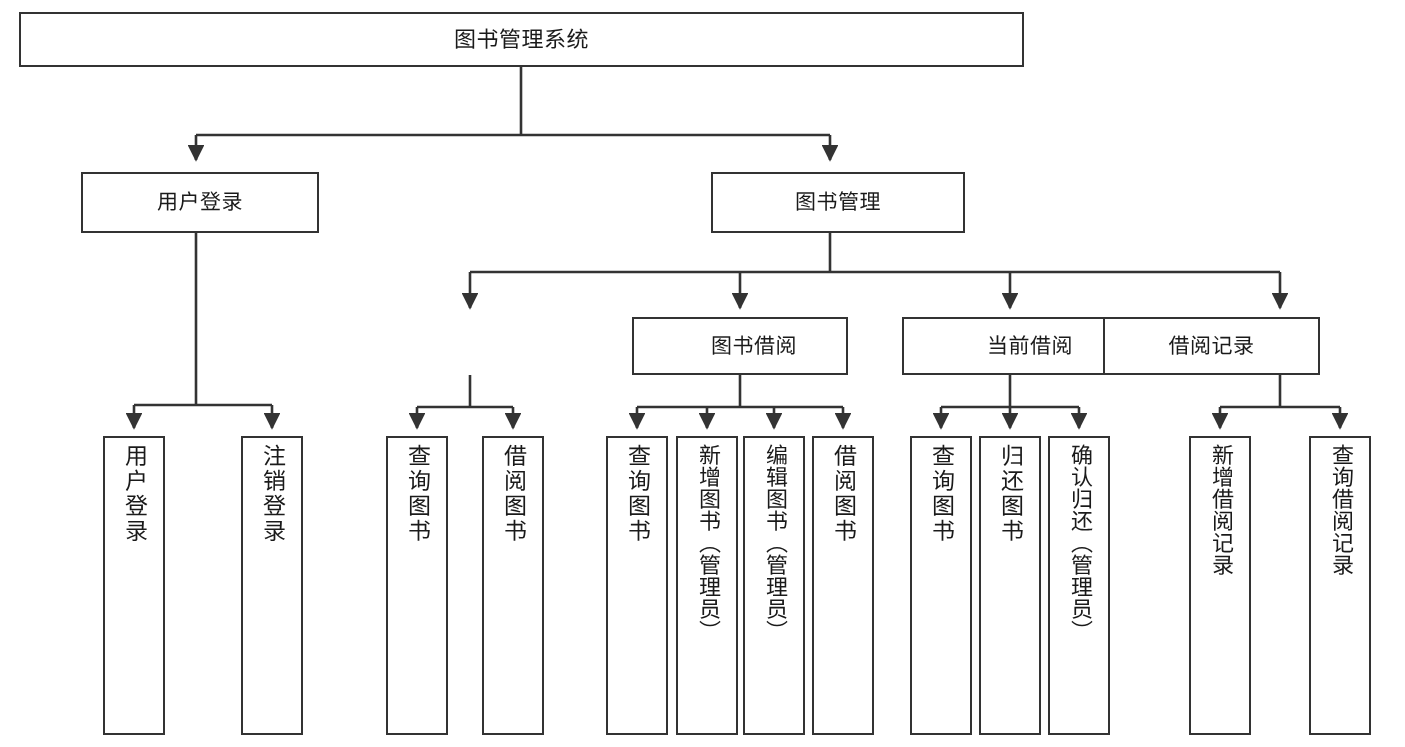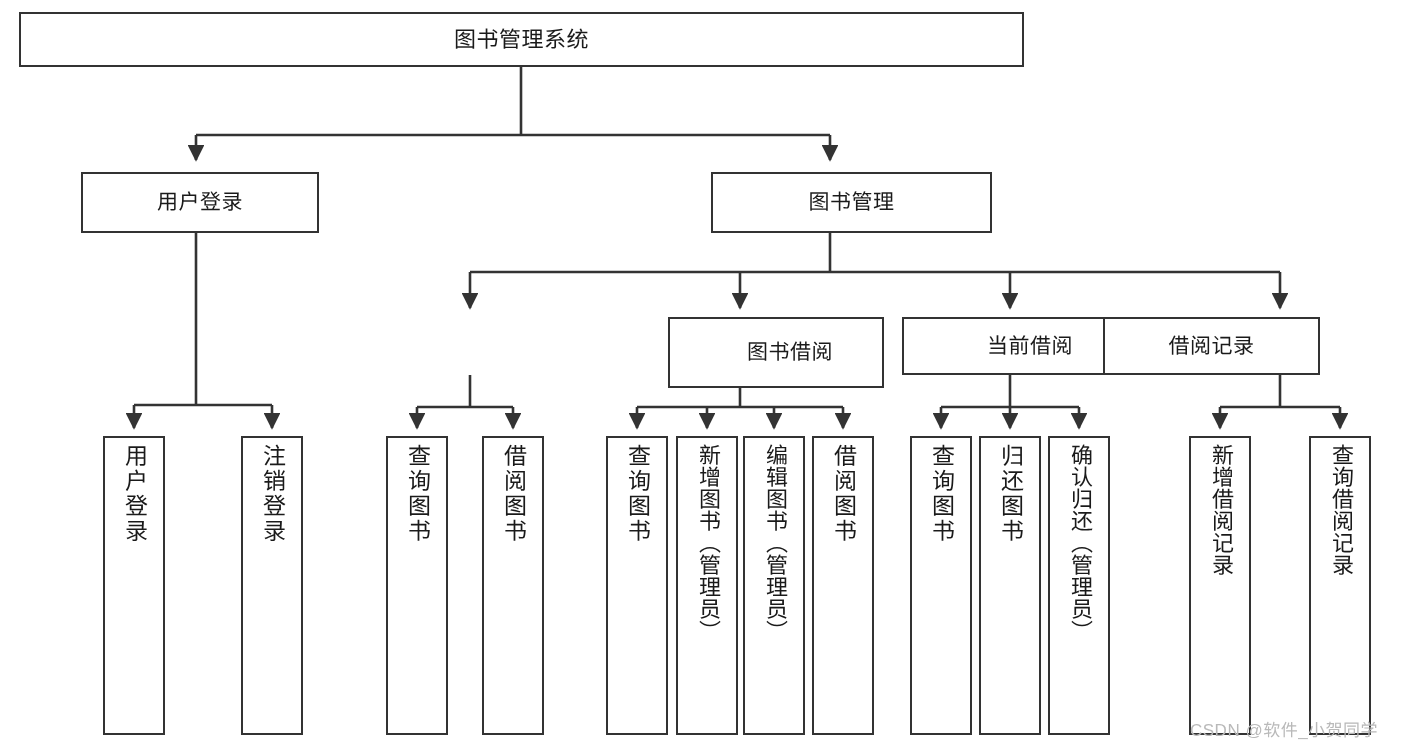--- a/index.html
+++ b/index.html
@@ -135,25 +135,25 @@
     </g>
   </svg>
 
   <div class="node horiz root" style="left:19px; top:12px; width:1005px; height:55px;">
     <span class="node-label">图书管理系统</span>
   </div>
 
   <div class="node horiz" style="left:81px; top:172px; width:238px; height:61px;">
     <span class="node-label">用户登录</span>
   </div>
-  <div class="node horiz" style="left:711px; top:172px; width:281px; height:61px;">
+  <div class="node horiz" style="left:711px; top:172px; width:254px; height:61px;">
     <span class="node-label">图书管理</span>
   </div>
 
-  <div class="node horiz" style="left:668px; top:317px; width:216px; height:71px;padding-left:28px;">
+  <div class="node horiz" style="left:632px; top:317px; width:216px; height:58px;padding-left:28px;">
     <span class="node-label">图书借阅</span>
   </div>
   <div class="node horiz" style="left:902px; top:317px; width:256px; height:58px;">
     <span class="node-label">当前借阅</span>
   </div>
   <div class="node horiz" style="left:1103px; top:317px; width:217px; height:58px;">
     <span class="node-label">借阅记录</span>
   </div>
 
   <div class="node vert" style="left:103px; top:436px; width:62px; height:299px;">
@@ -193,15 +193,14 @@
     <span class="node-label">确认归还（管理员）</span>
   </div>
 
   <div class="node vert long" style="left:1189px; top:436px; width:62px; height:299px;">
     <span class="node-label">新增借阅记录</span>
   </div>
   <div class="node vert long" style="left:1309px; top:436px; width:62px; height:299px;">
     <span class="node-label">查询借阅记录</span>
   </div>
 
-  <div class="watermark" style="left:1190px; top:716px;">CSDN @软件_小贺同学</div>
 
 </div>
 
 </body></html>

